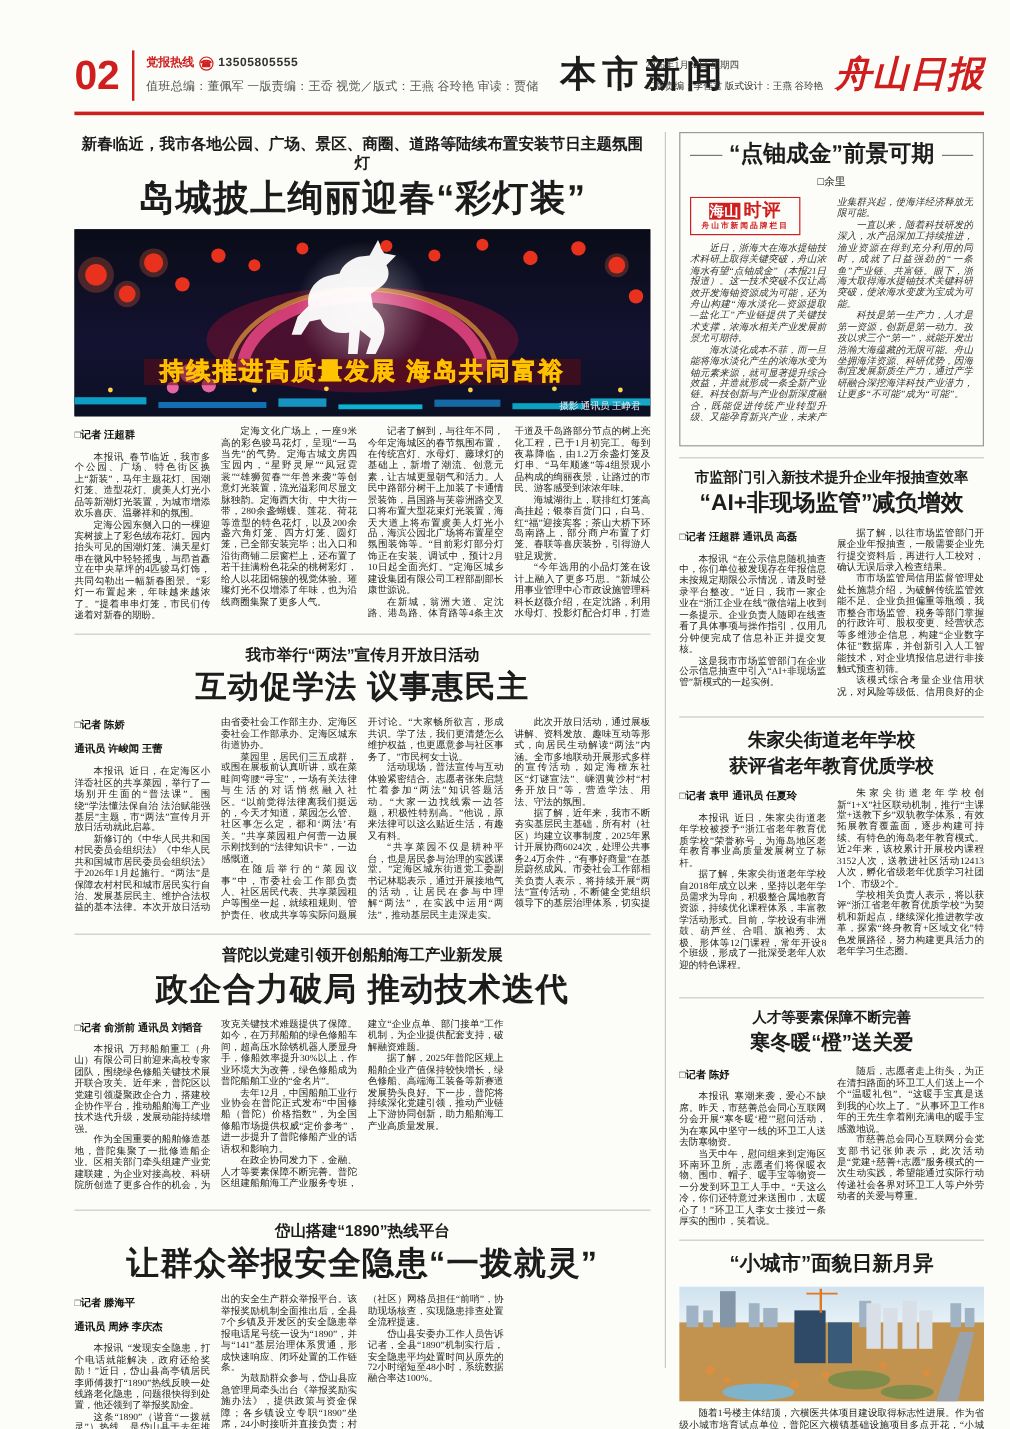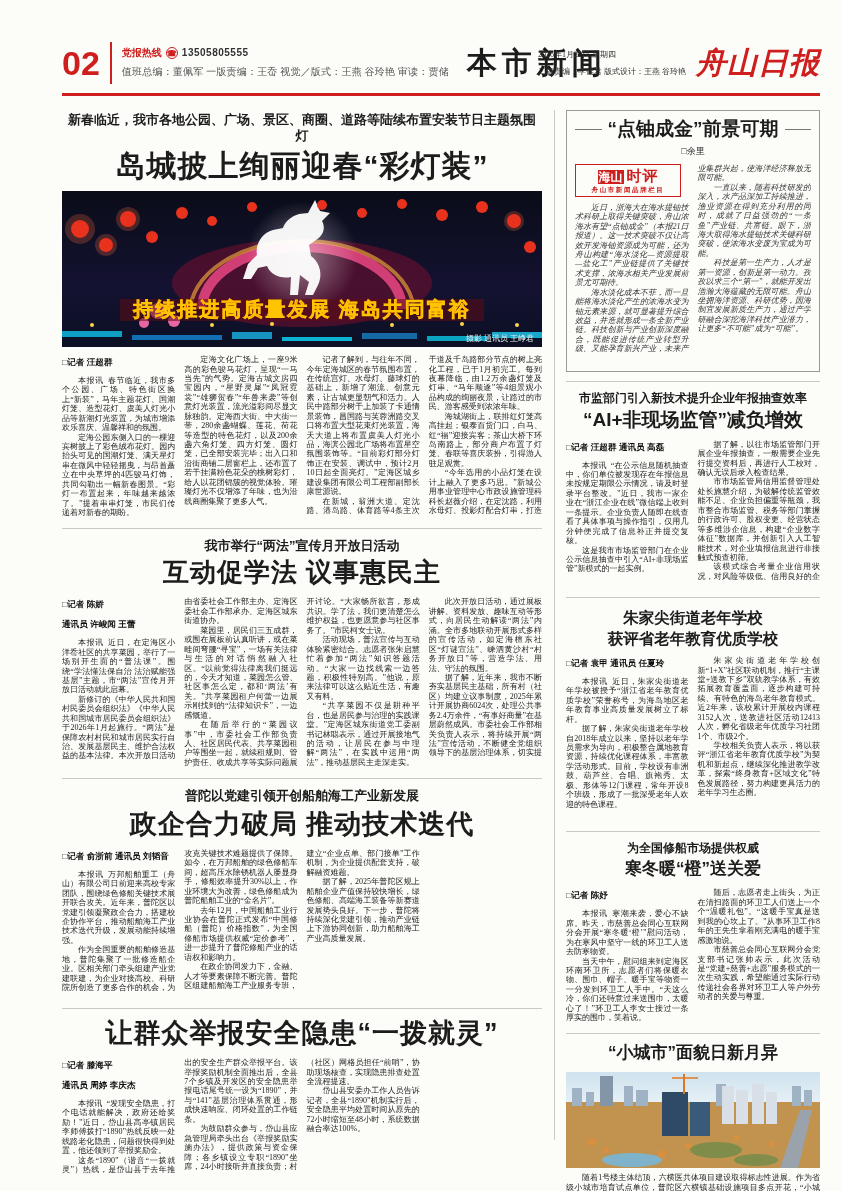--- a/index.html
+++ b/index.html
@@ -50,21 +50,21 @@
   .f-ch{height:136px;column-count:2;}
   .divh{border:none;border-top:1px solid var(--line);margin:9px 0;}
   
   .photo{position:relative;width:480px;height:156px;margin:0 0 8px;background:#0a0d1b;}
   .photo svg{display:block;}
   
   .box{border:1px solid #9a9a9a;padding:8px 8px 5px;}
   .sp-title{display:flex;align-items:center;gap:6px;font:800 19px/1.1 "Liberation Sans",sans-serif;white-space:nowrap;}
   .sp-line{flex:1;height:1px;background:#777;}
   .sp-author{text-align:center;font-size:9px;margin:5px 0 6px;color:#222;}
-  .logo{border:1px solid var(--red);padding:3px 4px 2px;text-align:center;width:106px;margin:0 0 6px;}
+  .logo{border:1px solid var(--red);padding:3px 4px 2px;text-align:center;width:92px;margin:0 0 6px;}
   .logo-row{display:flex;justify-content:center;align-items:baseline;gap:2px;font-style:normal;}
   .logo-hai span{display:inline-block;background:var(--red);color:#fff;font:700 12px/1.2 "Liberation Sans",sans-serif;padding:0 1px;margin-right:1px;}
   .logo-shi{color:var(--red);font:900 15px/1 "Liberation Sans",sans-serif;letter-spacing:1px;}
   .logo-sub{color:var(--red);font:700 6.5px/1 "Liberation Sans",sans-serif;letter-spacing:1.6px;margin-top:3px;}
   
   .city-title{font:800 17px/1.2 "Liberation Sans",sans-serif;text-align:center;margin:1px 0 8px;}
   .city-photo{width:254px;height:96px;}
   .city-photo svg{display:block;}
   .city-cap{font-size:8px;line-height:1.32;text-align:justify;margin:5px 0 0;text-indent:2em;color:#222;}
 </style>
@@ -214,20 +214,21 @@
             <p>作为全国重要的船舶修造基地，普陀集聚了一批修造船企业。区相关部门牵头组建产业党建联建，为企业对接高校、科研院所创造了更多合作的机会，为攻克关键技术难题提供了保障。如今，在万邦船舶的绿色修船车间，超高压水除锈机器人屡显身手，修船效率提升30%以上，作业环境大为改善，绿色修船成为普陀船舶工业的“金名片”。</p>
             <p>去年12月，中国船舶工业行业协会在普陀正式发布“中国修船（普陀）价格指数”，为全国修船市场提供权威“定价参考”，进一步提升了普陀修船产业的话语权和影响力。</p>
             <p>在政企协同发力下，金融、人才等要素保障不断完善。普陀区组建船舶海工产业服务专班，建立“企业点单、部门接单”工作机制，为企业提供配套支持，破解融资难题。</p>
             <p>据了解，2025年普陀区规上船舶企业产值保持较快增长，绿色修船、高端海工装备等新赛道发展势头良好。下一步，普陀将持续深化党建引领，推动产业链上下游协同创新，助力船舶海工产业高质量发展。</p>
           </div>
       </article>
 
       <hr class="divh">
 
       <article>
+        <div class="kick">岱山搭建“1890”热线平台</div>
         <h2 class="h3">让群众举报安全隐患“一拨就灵”</h2>
         <div class="flow f-ds">
             <div class="byline">□记者 滕海平</div>
             <div class="byline">通讯员 周婷 李庆杰</div>
             <p><b>本报讯</b> “发现安全隐患，打个电话就能解决，政府还给奖励！”近日，岱山县高亭镇居民李师傅拨打“1890”热线反映一处线路老化隐患，问题很快得到处置，他还领到了举报奖励金。</p>
             <p>这条“1890”（谐音“一拨就灵”）热线，是岱山县于去年推出的安全生产群众举报平台。该举报奖励机制全面推出后，全县7个乡镇及开发区的安全隐患举报电话尾号统一设为“1890”，并与“141”基层治理体系贯通，形成快速响应、闭环处置的工作链条。</p>
             <p>为鼓励群众参与，岱山县应急管理局牵头出台《举报奖励实施办法》，提供政策与资金保障；各乡镇设立专职“1890”坐席，24小时接听并直接负责；村（社区）网格员担任“前哨”，协助现场核查，实现隐患排查处置全流程提速。</p>
             <p>岱山县安委办工作人员告诉记者，全县“1890”机制实行后，安全隐患平均处置时间从原先的72小时缩短至48小时，系统数据融合率达100%。</p>
           </div>
       </article>
@@ -285,21 +286,21 @@
             <p><b>本报讯</b> 近日，朱家尖街道老年学校被授予“浙江省老年教育优质学校”荣誉称号，为海岛地区老年教育事业高质量发展树立了标杆。</p>
             <p>据了解，朱家尖街道老年学校自2018年成立以来，坚持以老年学员需求为导向，积极整合属地教育资源，持续优化课程体系，丰富教学活动形式。目前，学校设有非洲鼓、葫芦丝、合唱、旗袍秀、太极、形体等12门课程，常年开设8个班级，形成了一批深受老年人欢迎的特色课程。</p>
             <p>朱家尖街道老年学校创新“1+X”社区联动机制，推行“主课堂+送教下乡”双轨教学体系，有效拓展教育覆盖面，逐步构建可持续、有特色的海岛老年教育模式。近2年来，该校累计开展校内课程3152人次，送教进社区活动12413人次，孵化省级老年优质学习社团1个、市级2个。</p>
             <p>学校相关负责人表示，将以获评“浙江省老年教育优质学校”为契机和新起点，继续深化推进教学改革，探索“终身教育+区域文化”特色发展路径，努力构建更具活力的老年学习生态圈。</p>
           </div>
       </article>
 
       <hr class="divh">
 
       <article>
-        <div class="kick-s">为全国修船市场提供权威</div>
+        <div class="kick-s">人才等要素保障不断完善</div>
         <h3 class="h-ch">寒冬暖“橙”送关爱</h3>
         <div class="flow f-ch">
             <div class="byline">□记者 陈妤</div>
             <p><b>本报讯</b> 寒潮来袭，爱心不缺席。昨天，市慈善总会同心互联网分会开展“寒冬暖‘橙’”慰问活动，为在寒风中坚守一线的环卫工人送去防寒物资。</p>
             <p>当天中午，慰问组来到定海区环南环卫所，志愿者们将保暖衣物、围巾、帽子、暖手宝等物资一一分发到环卫工人手中。“天这么冷，你们还特意过来送围巾，太暖心了！”环卫工人李女士接过一条厚实的围巾，笑着说。</p>
             <p>随后，志愿者走上街头，为正在清扫路面的环卫工人们送上一个个“温暖礼包”。“这暖手宝真是送到我的心坎上了。”从事环卫工作8年的王先生拿着刚充满电的暖手宝感激地说。</p>
             <p>市慈善总会同心互联网分会党支部书记张帅表示，此次活动是“党建+慈善+志愿”服务模式的一次生动实践，希望能通过实际行动传递社会各界对环卫工人等户外劳动者的关爱与尊重。</p>
           </div>
       </article>
 

